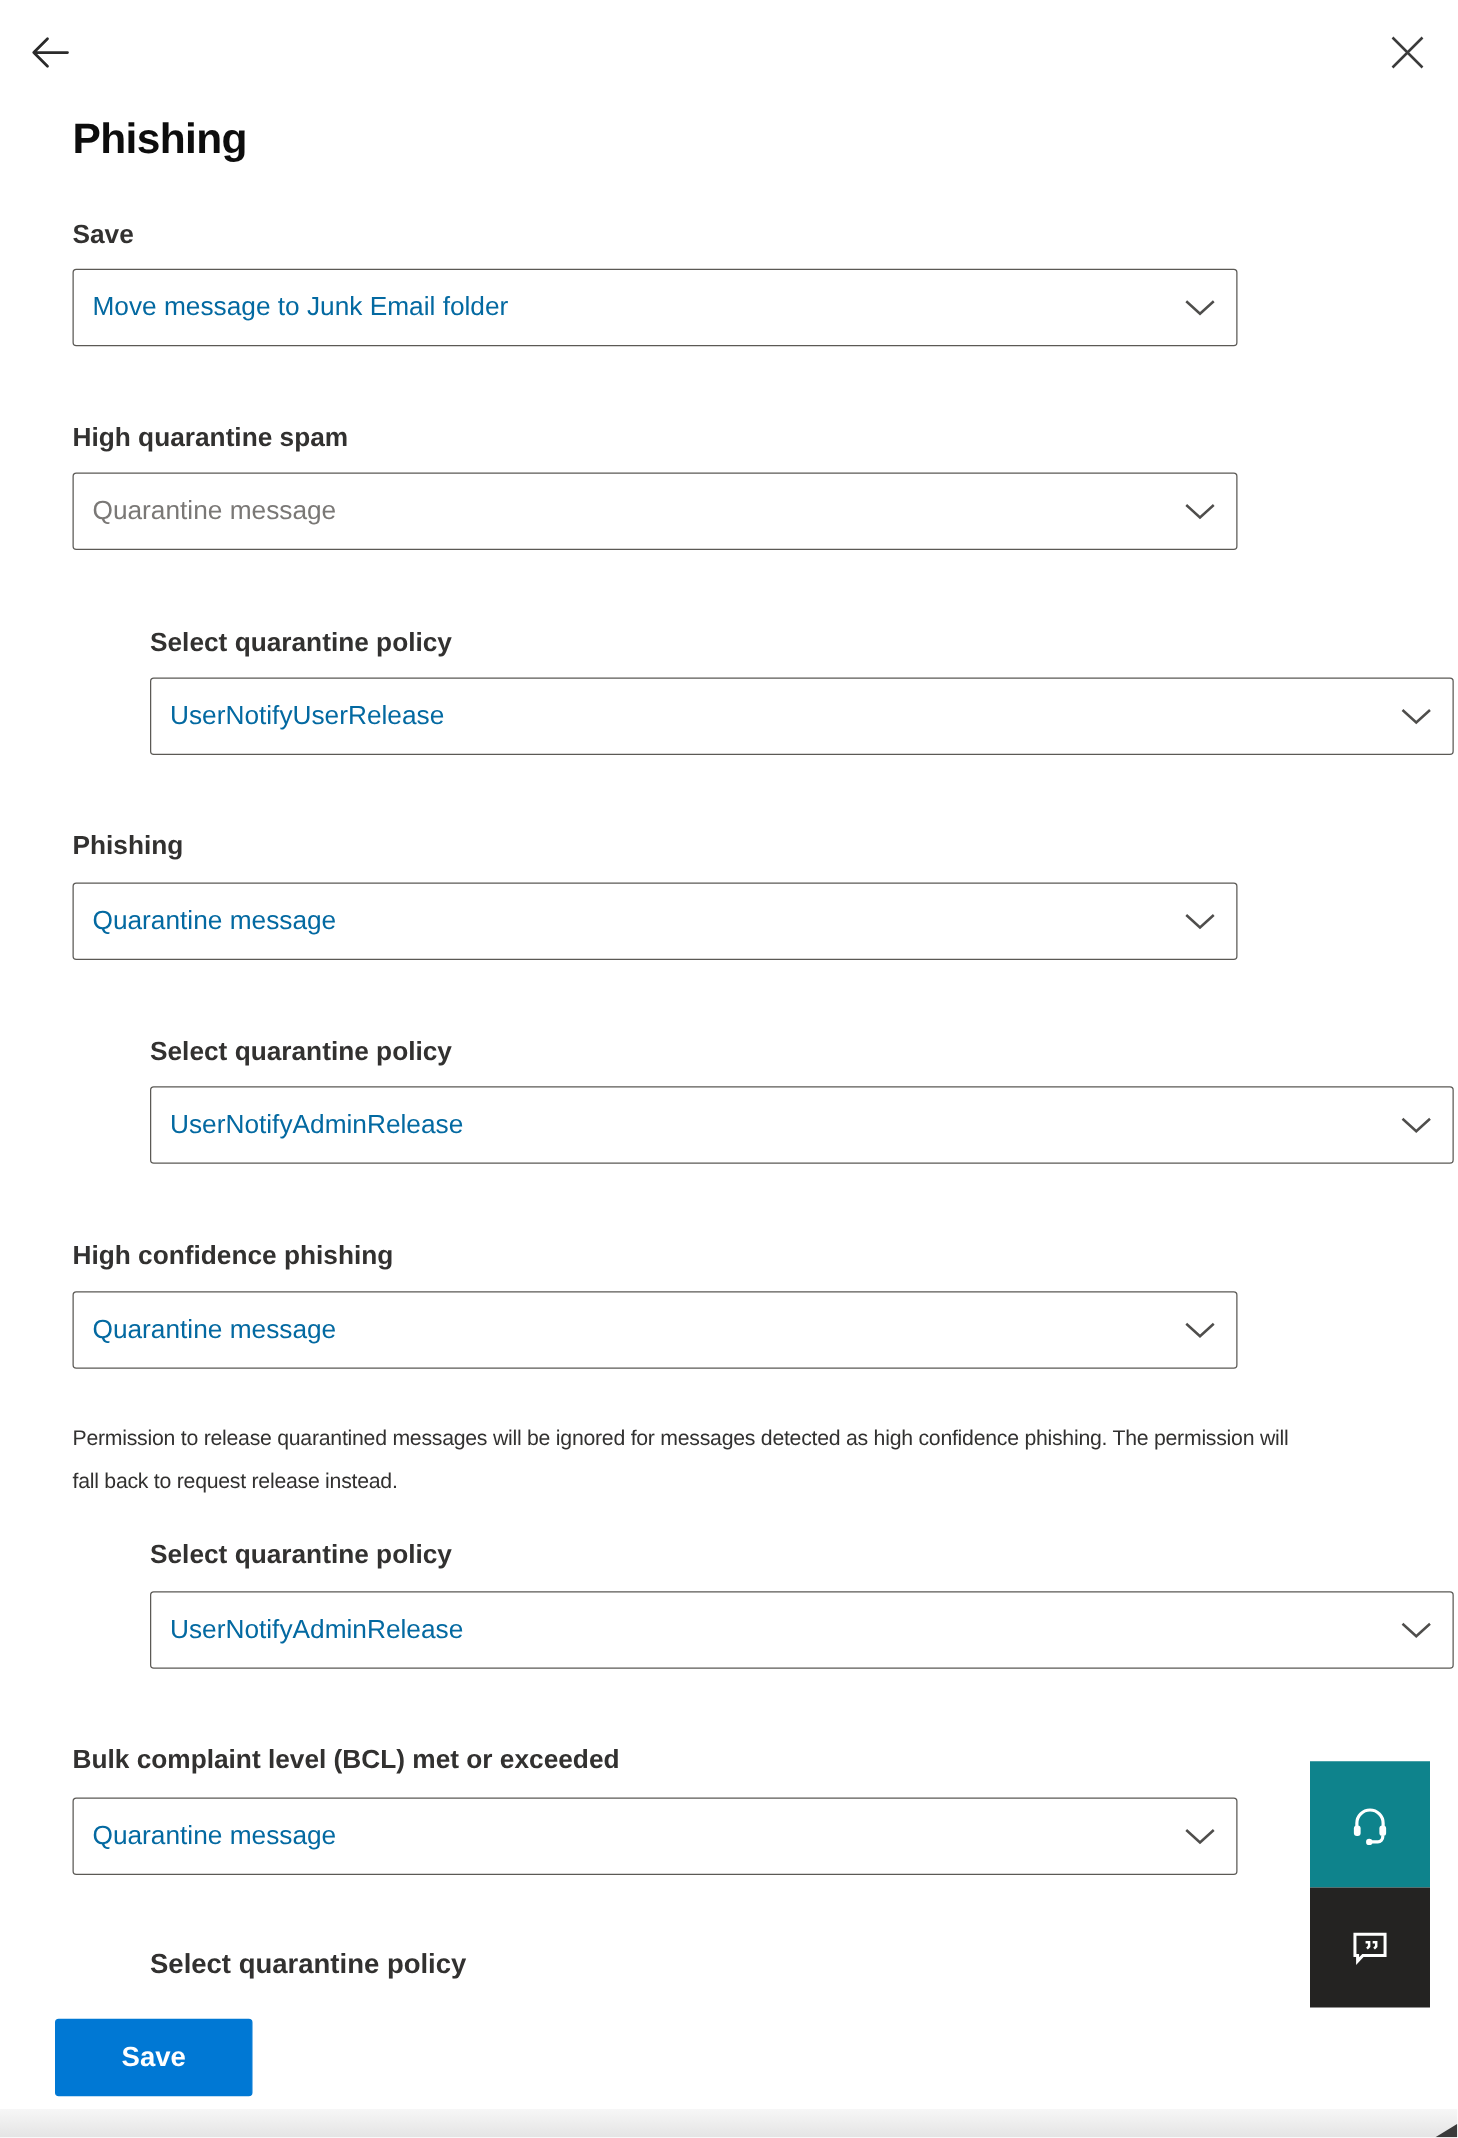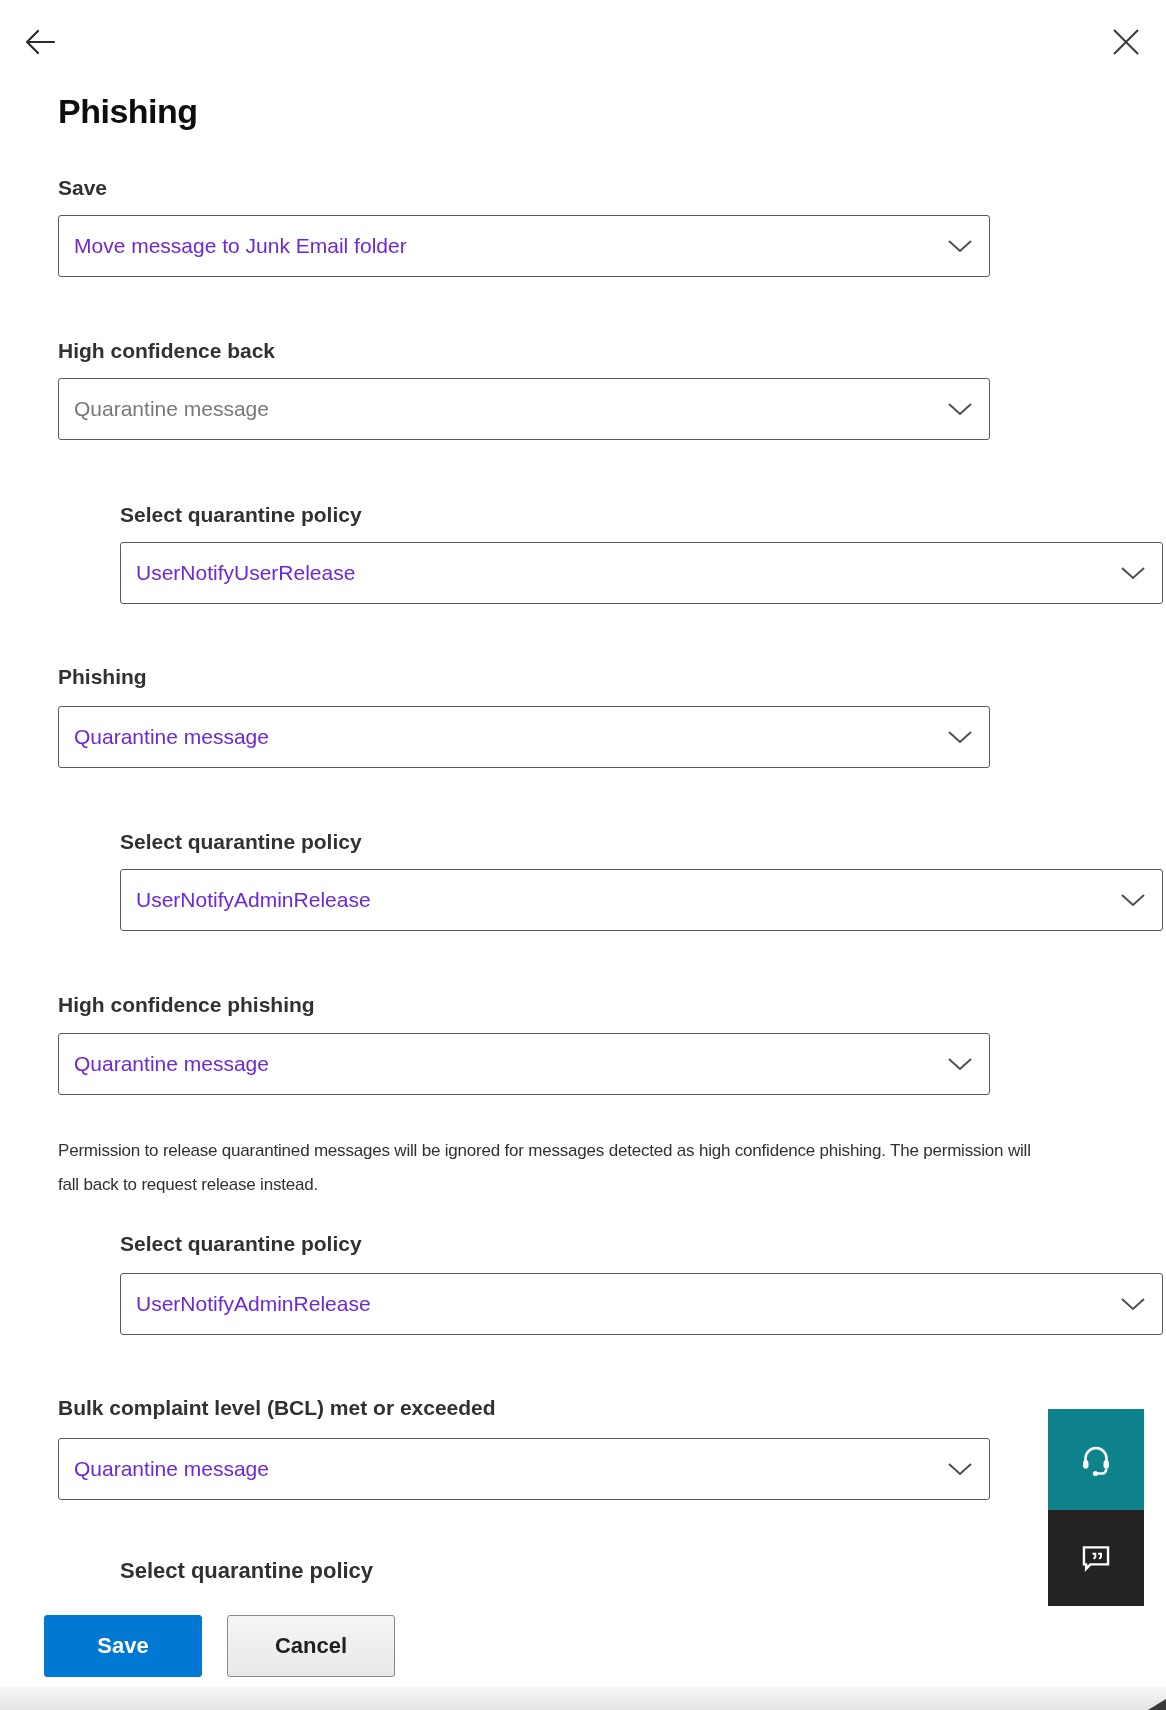--- a/index.html
+++ b/index.html
@@ -14,21 +14,21 @@
   
   .page-title{position:absolute;left:58px;top:92px;font-size:34px;font-weight:700;color:#0d0d0d;letter-spacing:-0.5px;}
   
   .field-label{position:absolute;font-size:21px;font-weight:700;color:#323130;line-height:27px;white-space:nowrap;}
   
   .dropdown{
     position:absolute;height:62px;box-sizing:border-box;
     border:1.5px solid #5b5955;border-radius:3px;background:#fff;
     display:flex;align-items:center;cursor:pointer;
   }
-  .dropdown .value{font-size:21px;color:#6d28d9;padding-left:15px;white-space:nowrap;overflow:hidden;}
+  .dropdown .value{font-size:21px;color:#0369a1;padding-left:15px;white-space:nowrap;overflow:hidden;}
   .dropdown.muted .value{color:#7a7876;}
   .dropdown .chev{position:absolute;right:16px;top:50%;transform:translateY(-50%);display:flex;}
   .main-box{left:58px;width:932px;}
   .indent-box{left:120px;width:1043px;}
   .note{
     position:absolute;left:58px;top:1134px;width:990px;
     font-size:17px;line-height:34px;color:#323130;letter-spacing:-0.2px;
   }
   
   .footer{position:absolute;left:0;top:1583px;width:1166px;height:104px;background:#ffffff;z-index:5;}
@@ -67,21 +67,21 @@
 <div class="field-label" style="left:58px;top:174px;">Save</div>
 <div class="dropdown main-box" style="top:215px;">
   <span class="value">Move message to Junk Email folder</span>
   <span class="chev">
     <svg width="26" height="14" viewBox="0 0 26 14">
         <path d="M2 2 L13 12 L24 2" fill="none" stroke="#4f4e4c" stroke-width="2"></path>
       </svg>
   </span>
 </div>
 
-<div class="field-label" style="left:58px;top:337px;">High confidence back</div>
+<div class="field-label" style="left:58px;top:337px;">High quarantine spam</div>
 <div class="dropdown main-box muted" style="top:378px;">
   <span class="value">Quarantine message</span>
   <span class="chev">
     <svg width="26" height="14" viewBox="0 0 26 14">
         <path d="M2 2 L13 12 L24 2" fill="none" stroke="#4f4e4c" stroke-width="2"></path>
       </svg>
   </span>
 </div>
 
 <div class="field-label" style="left:120px;top:501px;">Select quarantine policy</div>
@@ -143,21 +143,20 @@
     <svg width="26" height="14" viewBox="0 0 26 14">
         <path d="M2 2 L13 12 L24 2" fill="none" stroke="#4f4e4c" stroke-width="2"></path>
       </svg>
   </span>
 </div>
 
 <div class="field-label cutoff" style="left:120px;top:1557px;font-size:22px;">Select quarantine policy</div>
 
 <div class="footer">
   <button class="btn btn-primary">Save</button>
-  <button class="btn btn-default">Cancel</button>
 </div>
 <div class="bottom-strip"></div>
 <div class="corner-wedge"></div>
 
 <button class="side-btn help-btn">
   <span style="display:flex;">
     <svg width="36" height="36" viewBox="0 0 24 24">
       <path d="M5 14 v-3 a7 7 0 0 1 14 0 v3" fill="none" stroke="#ffffff" stroke-width="1.7"></path>
       <rect x="3.4" y="12.2" width="3.6" height="5.6" rx="1.6" fill="#ffffff"></rect>
       <rect x="17" y="12.2" width="3.6" height="5.6" rx="1.6" fill="#ffffff"></rect>

